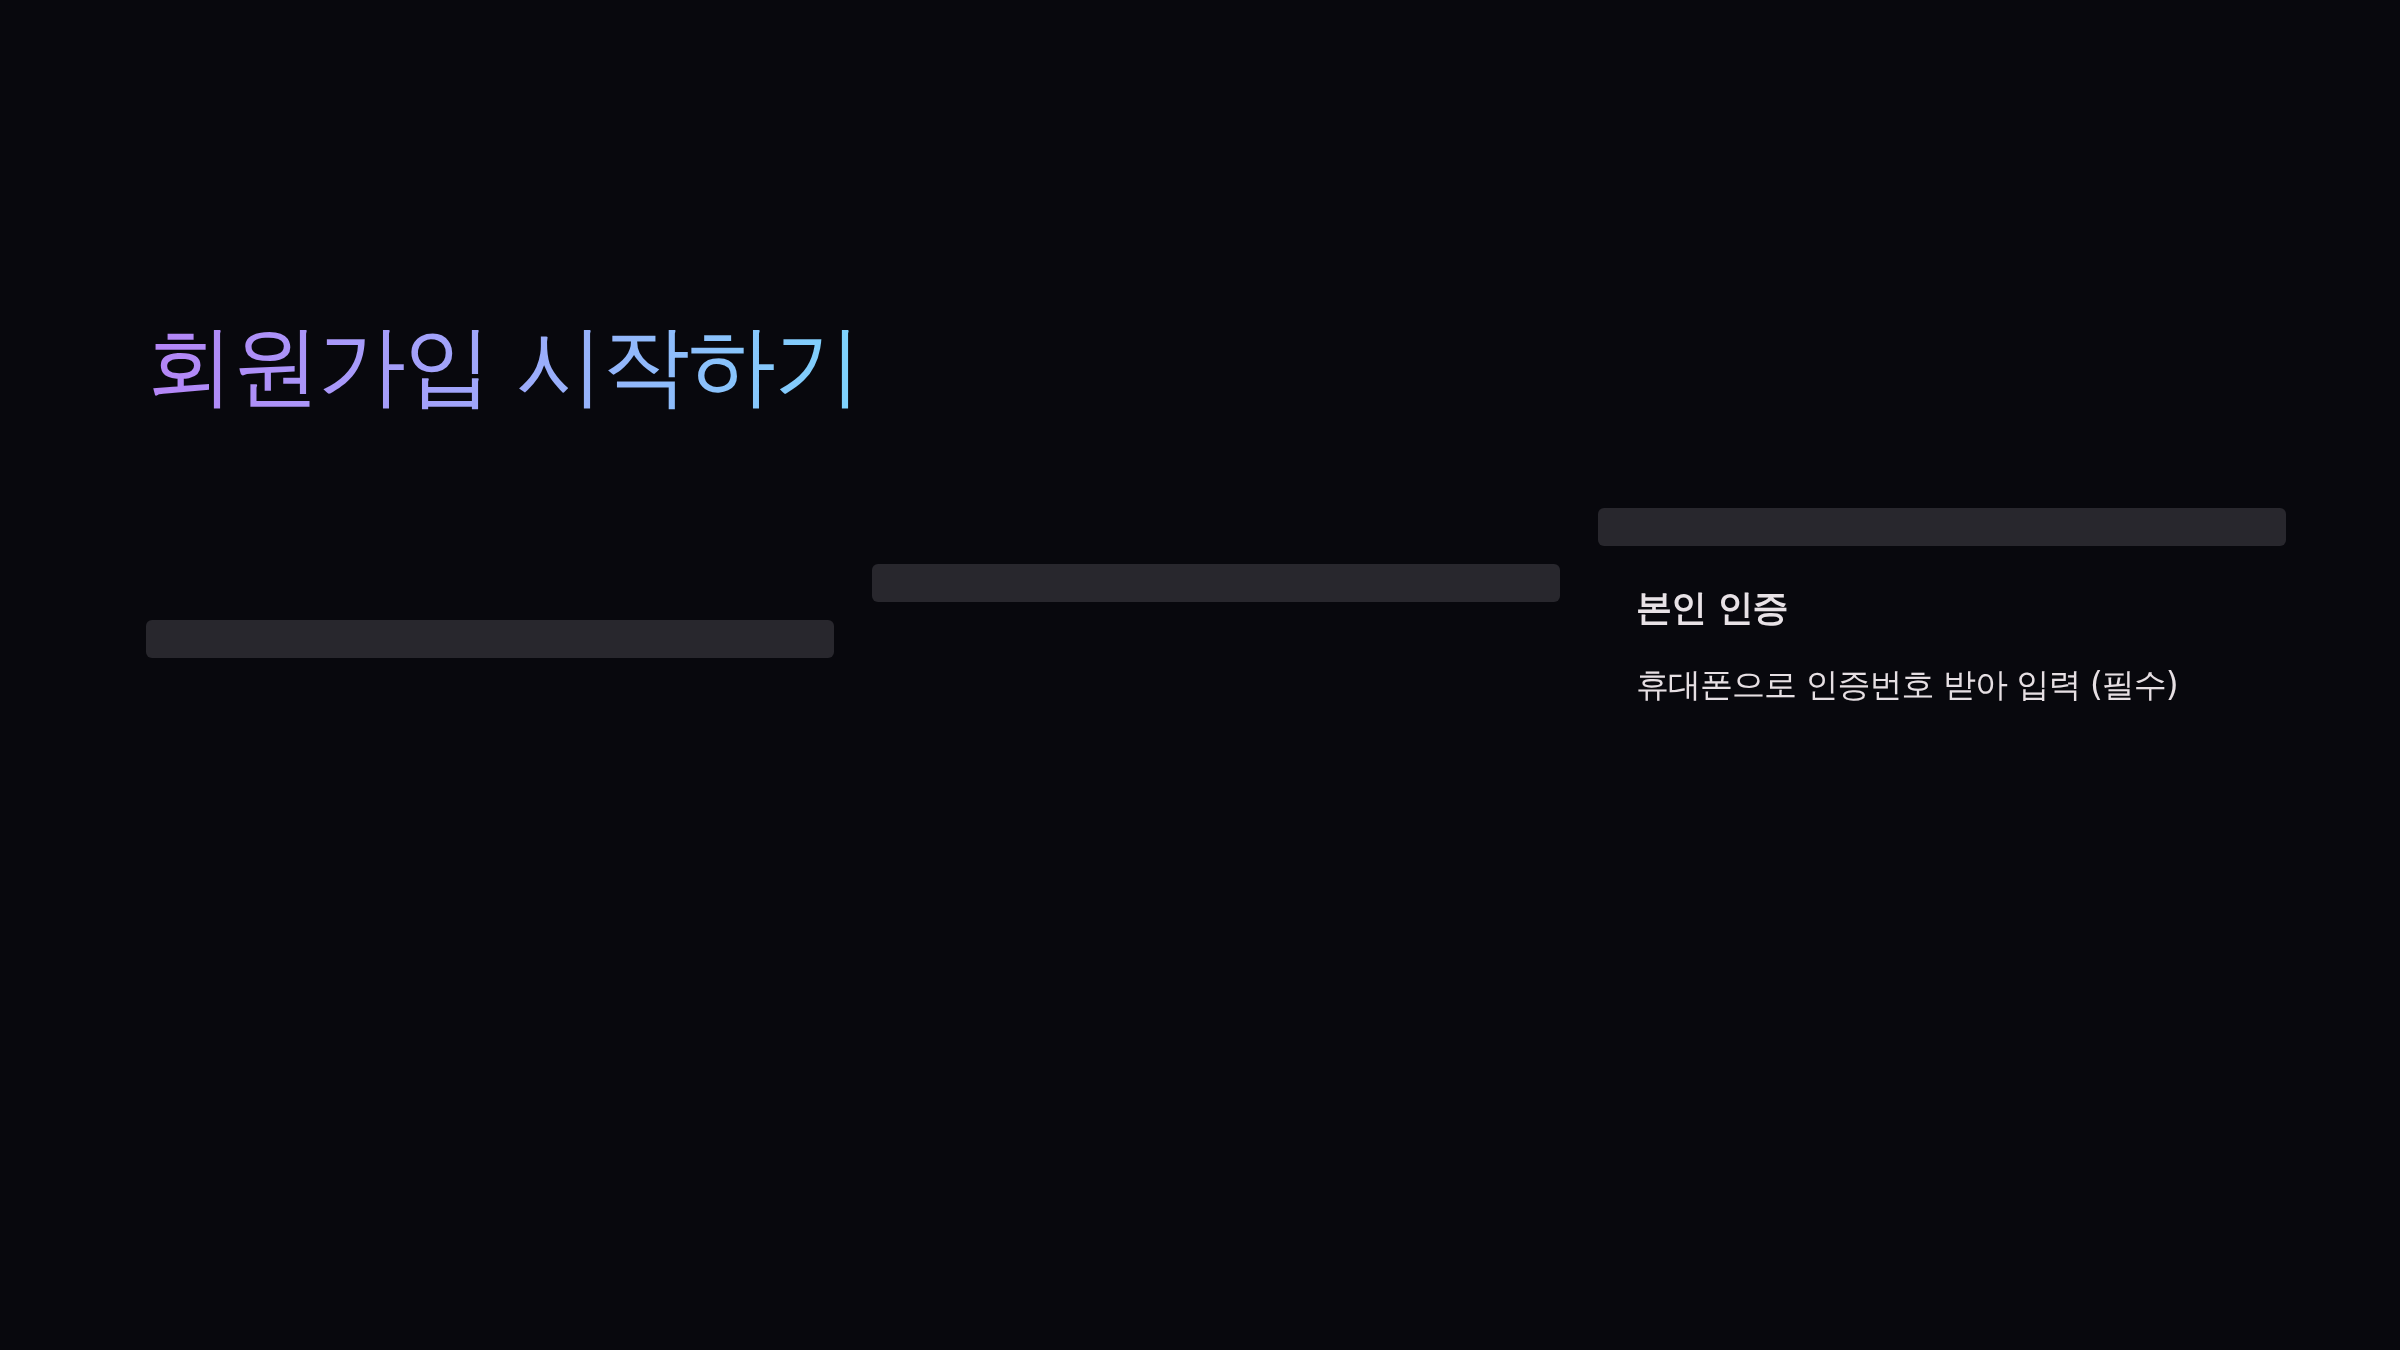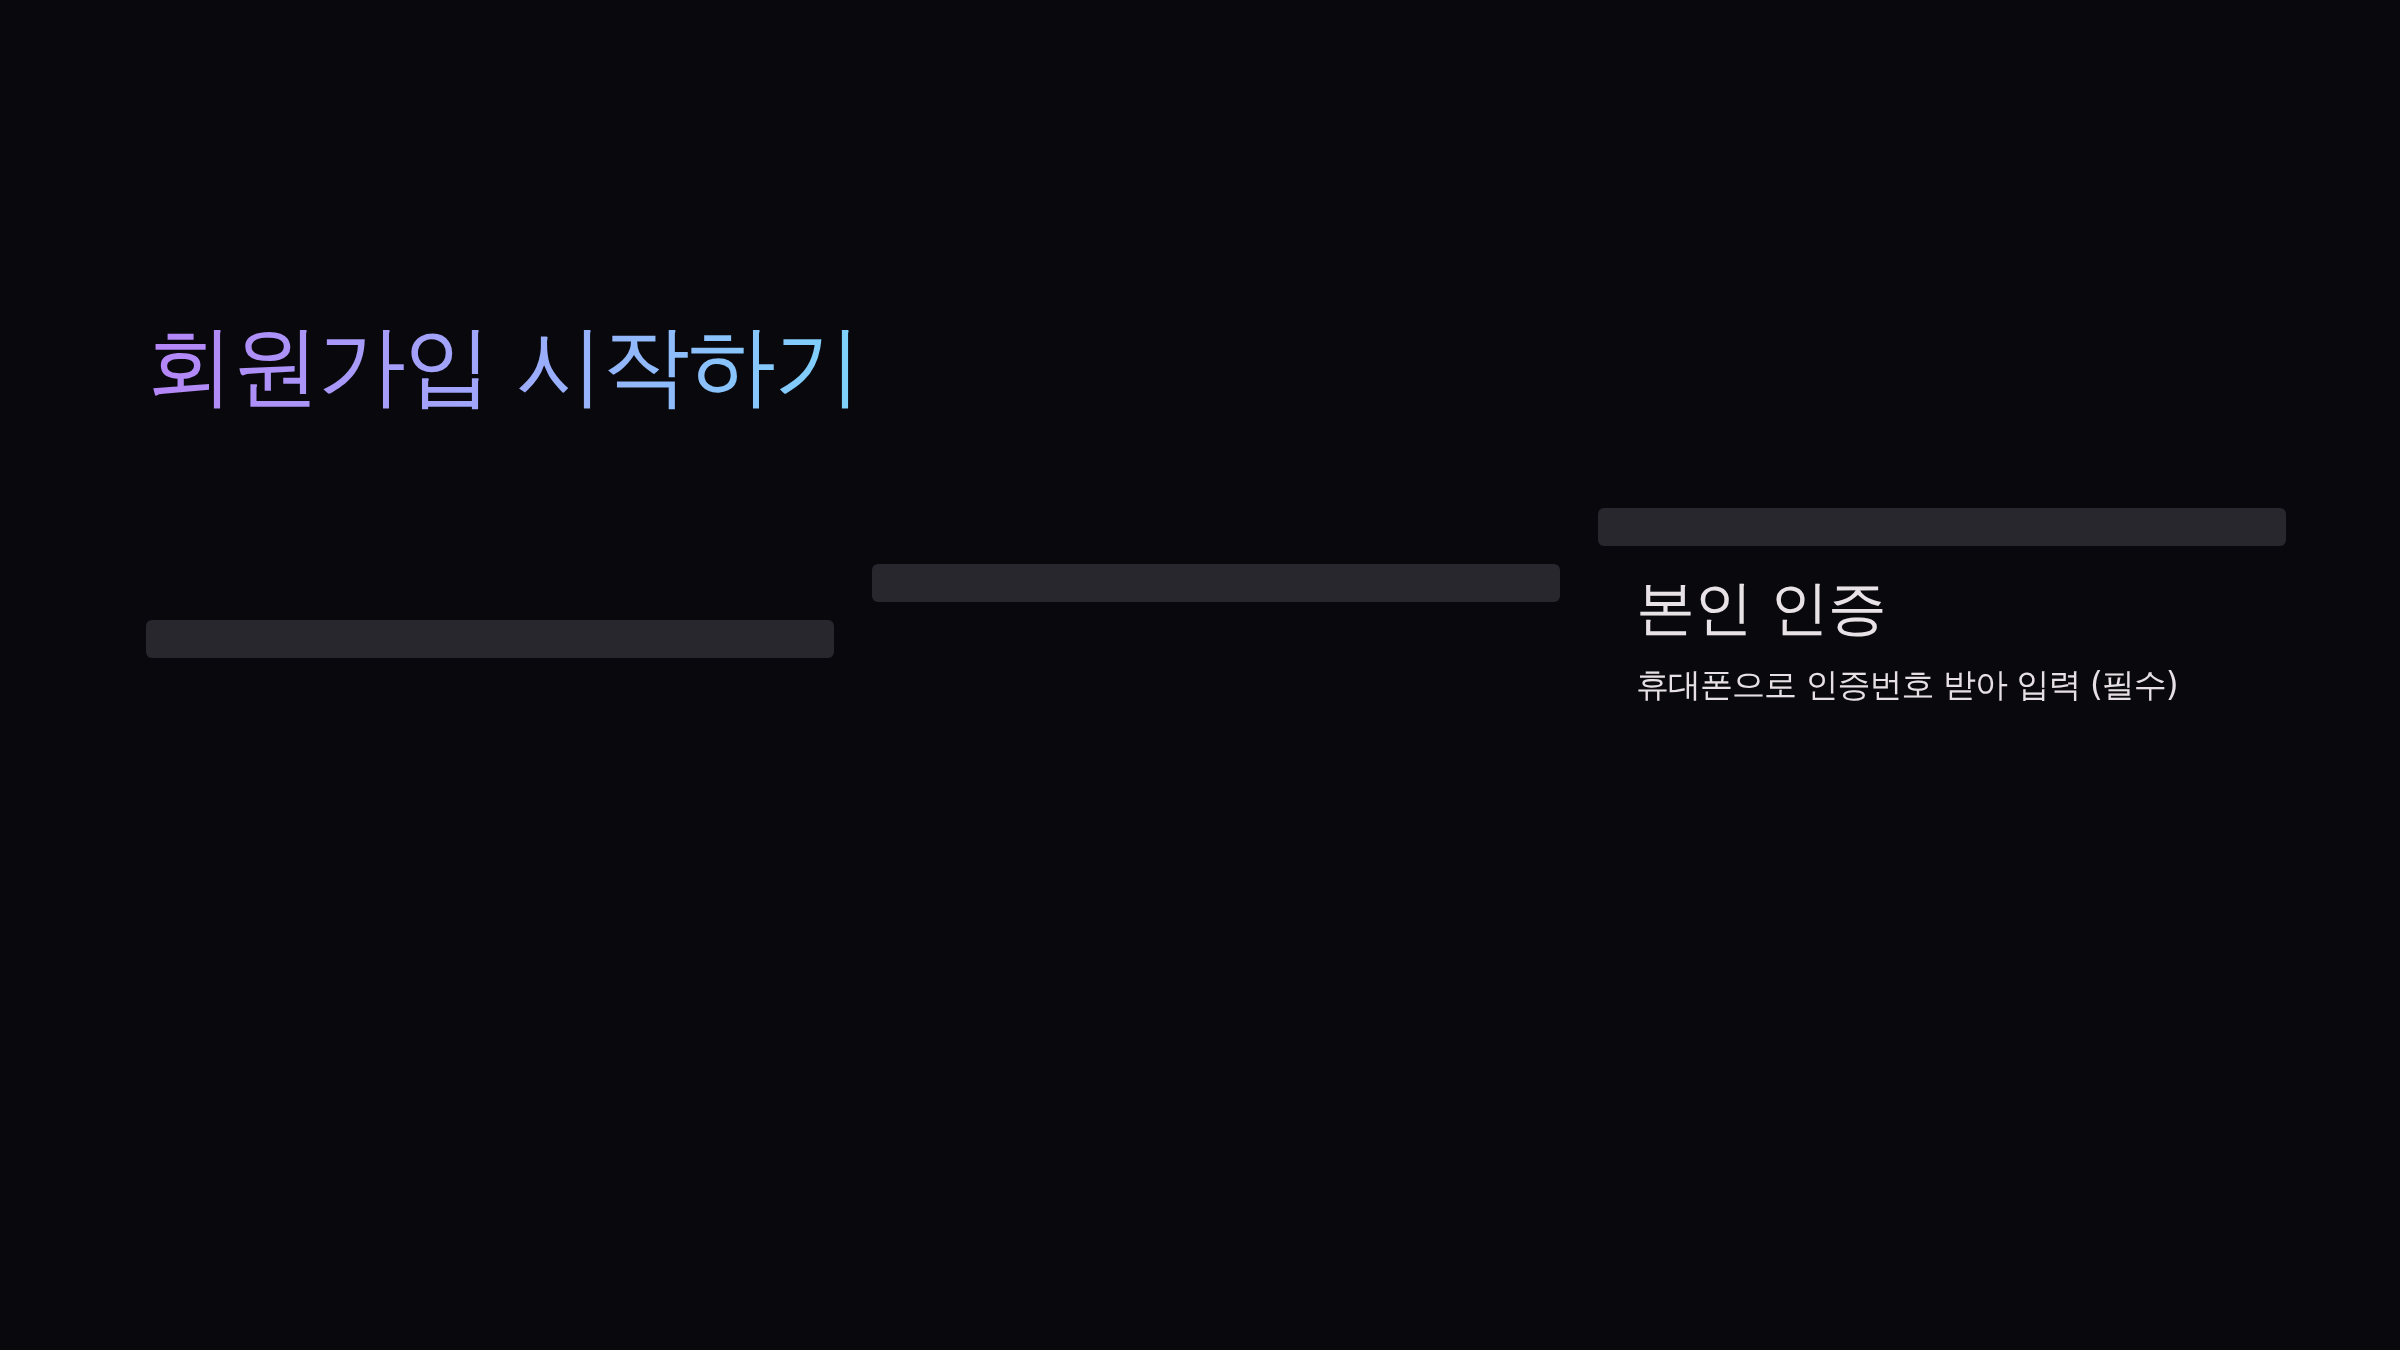--- a/index.html
+++ b/index.html
@@ -30,23 +30,23 @@
     }
     .card-bar {
       width: 688px;
       height: 38px;
       background: #28272d;
       border-radius: 6px;
     }
     .card-body { padding: 0 38px; }
     .card-heading {
       margin-top: 30px;
-      font-size: 59px;
+      font-size: 36px;
       line-height: 64px;
-      font-weight: 400;
+      font-weight: 700;
       color: #e8e2e6;
       letter-spacing: -1px;
       white-space: nowrap;
     }
     .card-text {
       margin-top: 16px;
       font-size: 33px;
       line-height: 58px;
       color: #e6dfe3;
       letter-spacing: -1px;

